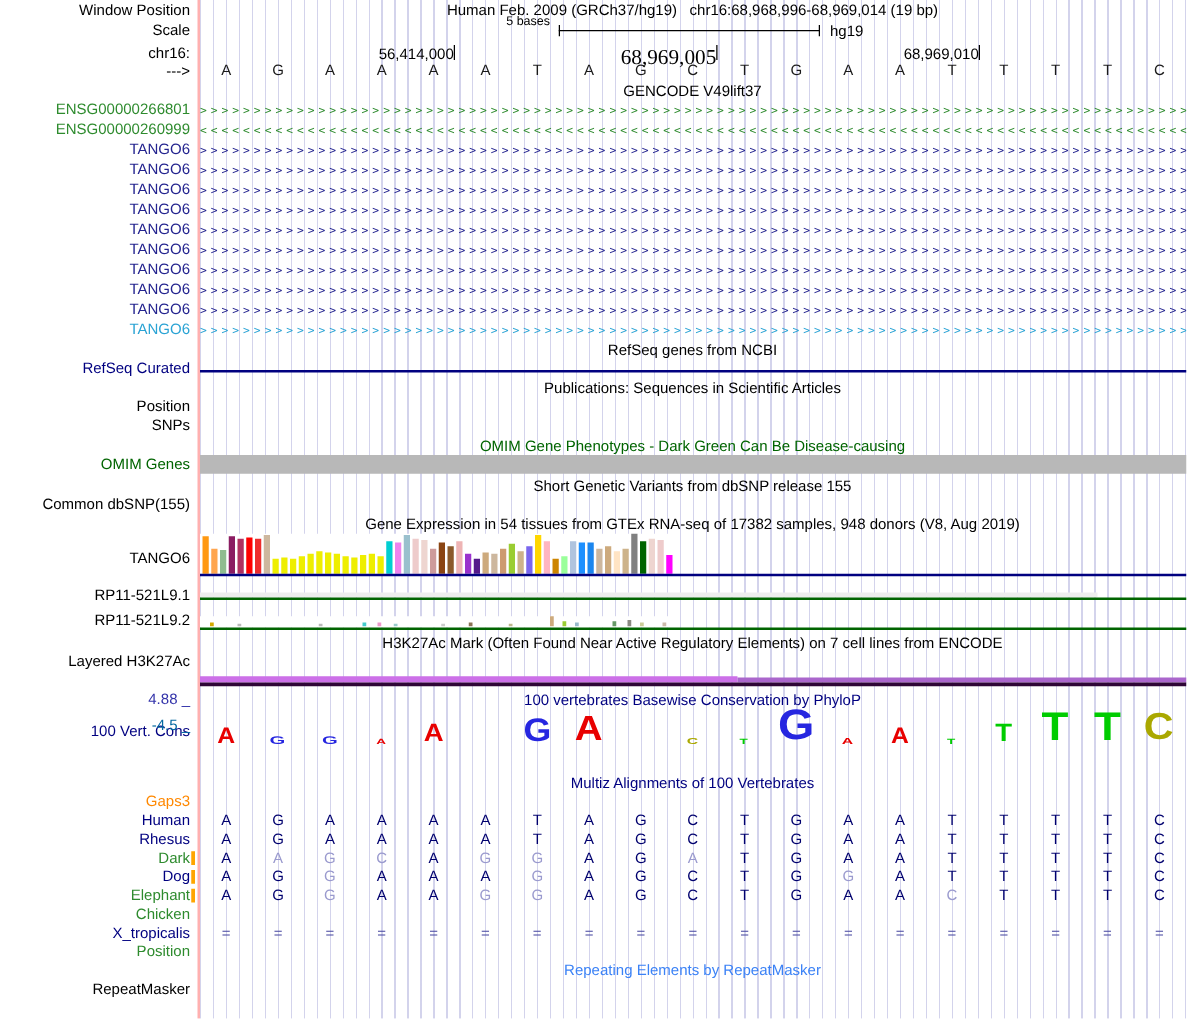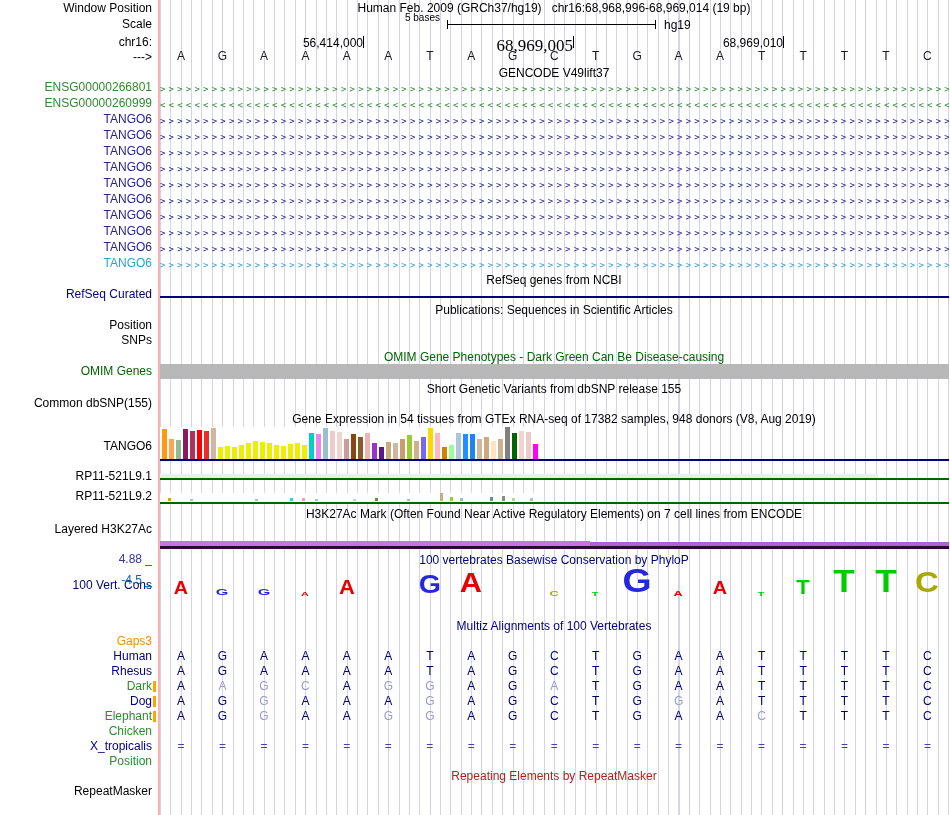--- a/index.html
+++ b/index.html
@@ -109,21 +109,21 @@
   <div id="titles">
       <div class="title" style="top: 67px; color: rgb(0, 0, 0);">GENCODE V49lift37</div>
       <div class="title" style="top: 274px; color: rgb(0, 0, 0);">RefSeq genes from NCBI</div>
       <div class="title" style="top: 304px; color: rgb(0, 0, 0);">Publications: Sequences in Scientific Articles</div>
       <div class="title" style="top: 351px; color: rgb(0, 100, 0);">OMIM Gene Phenotypes - Dark Green Can Be Disease-causing</div>
       <div class="title" style="top: 383px; color: rgb(0, 0, 0);">Short Genetic Variants from dbSNP release 155</div>
       <div class="title" style="top: 413px; color: rgb(0, 0, 0);">Gene Expression in 54 tissues from GTEx RNA-seq of 17382 samples, 948 donors (V8, Aug 2019)</div>
       <div class="title" style="top: 508px; color: rgb(0, 0, 0);">H3K27Ac Mark (Often Found Near Active Regulatory Elements) on 7 cell lines from ENCODE</div>
       <div class="title" style="top: 554px; color: rgb(0, 0, 128);">100 vertebrates Basewise Conservation by PhyloP</div>
       <div class="title" style="top: 620px; color: rgb(0, 0, 128);">Multiz Alignments of 100 Vertebrates</div>
-      <div class="title" style="top: 770px; color: #b91c1c;">Repeating Elements by RepeatMasker</div>
+      <div class="title" style="top: 770px; color: #3b82f6;">Repeating Elements by RepeatMasker</div>
     </div>
   <div id="genes">
       <div class="chev" style="top: 84px; color: rgb(46, 139, 46);">&gt;&gt;&gt;&gt;&gt;&gt;&gt;&gt;&gt;&gt;&gt;&gt;&gt;&gt;&gt;&gt;&gt;&gt;&gt;&gt;&gt;&gt;&gt;&gt;&gt;&gt;&gt;&gt;&gt;&gt;&gt;&gt;&gt;&gt;&gt;&gt;&gt;&gt;&gt;&gt;&gt;&gt;&gt;&gt;&gt;&gt;&gt;&gt;&gt;&gt;&gt;&gt;&gt;&gt;&gt;&gt;&gt;&gt;&gt;&gt;&gt;&gt;&gt;&gt;&gt;&gt;&gt;&gt;&gt;&gt;&gt;&gt;&gt;&gt;&gt;&gt;&gt;&gt;&gt;&gt;&gt;&gt;&gt;&gt;&gt;&gt;&gt;&gt;&gt;&gt;&gt;&gt;</div>
       <div class="chev" style="top: 100px; color: rgb(46, 139, 46);">&lt;&lt;&lt;&lt;&lt;&lt;&lt;&lt;&lt;&lt;&lt;&lt;&lt;&lt;&lt;&lt;&lt;&lt;&lt;&lt;&lt;&lt;&lt;&lt;&lt;&lt;&lt;&lt;&lt;&lt;&lt;&lt;&lt;&lt;&lt;&lt;&lt;&lt;&lt;&lt;&lt;&lt;&lt;&lt;&lt;&lt;&lt;&lt;&lt;&lt;&lt;&lt;&lt;&lt;&lt;&lt;&lt;&lt;&lt;&lt;&lt;&lt;&lt;&lt;&lt;&lt;&lt;&lt;&lt;&lt;&lt;&lt;&lt;&lt;&lt;&lt;&lt;&lt;&lt;&lt;&lt;&lt;&lt;&lt;&lt;&lt;&lt;&lt;&lt;&lt;&lt;&lt;</div>
       <div class="chev" style="top: 116px; color: rgb(36, 36, 143);">&gt;&gt;&gt;&gt;&gt;&gt;&gt;&gt;&gt;&gt;&gt;&gt;&gt;&gt;&gt;&gt;&gt;&gt;&gt;&gt;&gt;&gt;&gt;&gt;&gt;&gt;&gt;&gt;&gt;&gt;&gt;&gt;&gt;&gt;&gt;&gt;&gt;&gt;&gt;&gt;&gt;&gt;&gt;&gt;&gt;&gt;&gt;&gt;&gt;&gt;&gt;&gt;&gt;&gt;&gt;&gt;&gt;&gt;&gt;&gt;&gt;&gt;&gt;&gt;&gt;&gt;&gt;&gt;&gt;&gt;&gt;&gt;&gt;&gt;&gt;&gt;&gt;&gt;&gt;&gt;&gt;&gt;&gt;&gt;&gt;&gt;&gt;&gt;&gt;&gt;&gt;&gt;</div>
       <div class="chev" style="top: 132px; color: rgb(36, 36, 143);">&gt;&gt;&gt;&gt;&gt;&gt;&gt;&gt;&gt;&gt;&gt;&gt;&gt;&gt;&gt;&gt;&gt;&gt;&gt;&gt;&gt;&gt;&gt;&gt;&gt;&gt;&gt;&gt;&gt;&gt;&gt;&gt;&gt;&gt;&gt;&gt;&gt;&gt;&gt;&gt;&gt;&gt;&gt;&gt;&gt;&gt;&gt;&gt;&gt;&gt;&gt;&gt;&gt;&gt;&gt;&gt;&gt;&gt;&gt;&gt;&gt;&gt;&gt;&gt;&gt;&gt;&gt;&gt;&gt;&gt;&gt;&gt;&gt;&gt;&gt;&gt;&gt;&gt;&gt;&gt;&gt;&gt;&gt;&gt;&gt;&gt;&gt;&gt;&gt;&gt;&gt;&gt;</div>
       <div class="chev" style="top: 148px; color: rgb(36, 36, 143);">&gt;&gt;&gt;&gt;&gt;&gt;&gt;&gt;&gt;&gt;&gt;&gt;&gt;&gt;&gt;&gt;&gt;&gt;&gt;&gt;&gt;&gt;&gt;&gt;&gt;&gt;&gt;&gt;&gt;&gt;&gt;&gt;&gt;&gt;&gt;&gt;&gt;&gt;&gt;&gt;&gt;&gt;&gt;&gt;&gt;&gt;&gt;&gt;&gt;&gt;&gt;&gt;&gt;&gt;&gt;&gt;&gt;&gt;&gt;&gt;&gt;&gt;&gt;&gt;&gt;&gt;&gt;&gt;&gt;&gt;&gt;&gt;&gt;&gt;&gt;&gt;&gt;&gt;&gt;&gt;&gt;&gt;&gt;&gt;&gt;&gt;&gt;&gt;&gt;&gt;&gt;&gt;</div>
       <div class="chev" style="top: 164px; color: rgb(36, 36, 143);">&gt;&gt;&gt;&gt;&gt;&gt;&gt;&gt;&gt;&gt;&gt;&gt;&gt;&gt;&gt;&gt;&gt;&gt;&gt;&gt;&gt;&gt;&gt;&gt;&gt;&gt;&gt;&gt;&gt;&gt;&gt;&gt;&gt;&gt;&gt;&gt;&gt;&gt;&gt;&gt;&gt;&gt;&gt;&gt;&gt;&gt;&gt;&gt;&gt;&gt;&gt;&gt;&gt;&gt;&gt;&gt;&gt;&gt;&gt;&gt;&gt;&gt;&gt;&gt;&gt;&gt;&gt;&gt;&gt;&gt;&gt;&gt;&gt;&gt;&gt;&gt;&gt;&gt;&gt;&gt;&gt;&gt;&gt;&gt;&gt;&gt;&gt;&gt;&gt;&gt;&gt;&gt;</div>
       <div class="chev" style="top: 180px; color: rgb(36, 36, 143);">&gt;&gt;&gt;&gt;&gt;&gt;&gt;&gt;&gt;&gt;&gt;&gt;&gt;&gt;&gt;&gt;&gt;&gt;&gt;&gt;&gt;&gt;&gt;&gt;&gt;&gt;&gt;&gt;&gt;&gt;&gt;&gt;&gt;&gt;&gt;&gt;&gt;&gt;&gt;&gt;&gt;&gt;&gt;&gt;&gt;&gt;&gt;&gt;&gt;&gt;&gt;&gt;&gt;&gt;&gt;&gt;&gt;&gt;&gt;&gt;&gt;&gt;&gt;&gt;&gt;&gt;&gt;&gt;&gt;&gt;&gt;&gt;&gt;&gt;&gt;&gt;&gt;&gt;&gt;&gt;&gt;&gt;&gt;&gt;&gt;&gt;&gt;&gt;&gt;&gt;&gt;&gt;</div>
       <div class="chev" style="top: 196px; color: rgb(36, 36, 143);">&gt;&gt;&gt;&gt;&gt;&gt;&gt;&gt;&gt;&gt;&gt;&gt;&gt;&gt;&gt;&gt;&gt;&gt;&gt;&gt;&gt;&gt;&gt;&gt;&gt;&gt;&gt;&gt;&gt;&gt;&gt;&gt;&gt;&gt;&gt;&gt;&gt;&gt;&gt;&gt;&gt;&gt;&gt;&gt;&gt;&gt;&gt;&gt;&gt;&gt;&gt;&gt;&gt;&gt;&gt;&gt;&gt;&gt;&gt;&gt;&gt;&gt;&gt;&gt;&gt;&gt;&gt;&gt;&gt;&gt;&gt;&gt;&gt;&gt;&gt;&gt;&gt;&gt;&gt;&gt;&gt;&gt;&gt;&gt;&gt;&gt;&gt;&gt;&gt;&gt;&gt;&gt;</div>

